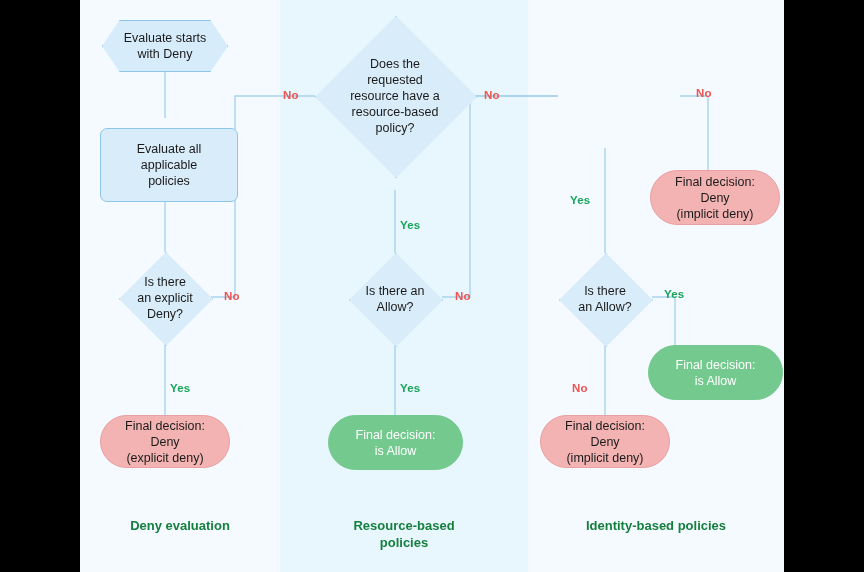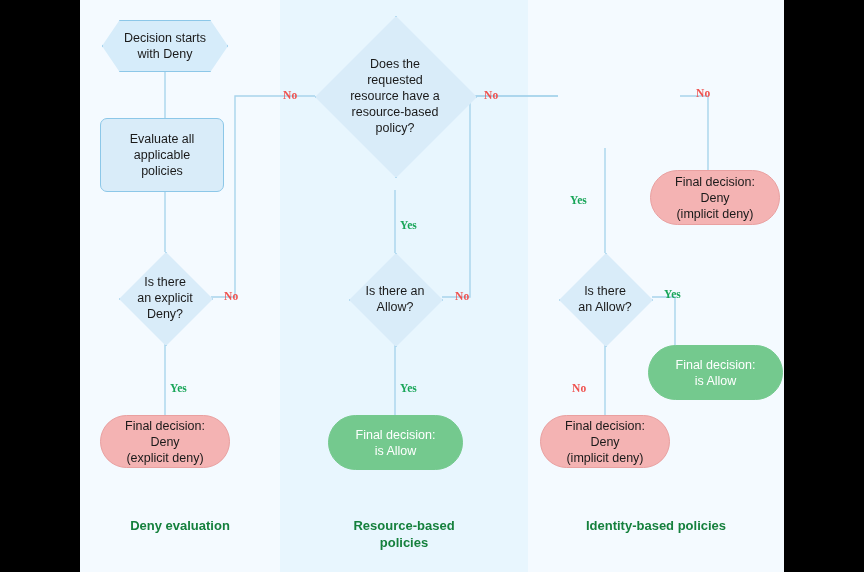--- a/index.html
+++ b/index.html
@@ -38,21 +38,21 @@
 
   .pill-deny{background:#f4b3b3;border:1.2px solid #e9a0a0;border-radius:999px;
      color:#1a1a1a;}
   .pill-allow{background:#74c98e;border:1.2px solid #74c98e;border-radius:999px;
      color:#ffffff;}
 
   b{font-weight:400;}
 
   
   .elabel{position:absolute;font-size:11.5px;font-weight:700;
-          letter-spacing:.1px;white-space:nowrap;font-family:Liberation Serif, serif;}
+          letter-spacing:.1px;white-space:nowrap;}
   .lbl-no{color:#ef5350;}
   .lbl-yes{color:#18a558;}
 
   
   .caption{position:absolute;font-size:13px;font-weight:700;color:#15803d;
      text-align:center;line-height:1.3;}
 </style>
 </head>
 <body>
 
@@ -85,26 +85,26 @@
         <path d="M525,148 L525,253"></path>
 
         <path d="M572,297 L595,297 L595,348"></path>
 
         <path d="M525,342 L525,415"></path>
       </g>
     </svg>
 
     <div class="node hexagon" style="left:22px;top:20px;width:126px;height:52px;">
       <span class="txt">
-        <span>Decision starts</span><br>
+        <span>Evaluate starts</span><br>
         <span>with </span><b>Deny</b>
       </span>
     </div>
 
-    <div class="node rectbox" style="left:20px;top:118px;width:124px;height:74px;">
+    <div class="node rectbox" style="left:20px;top:128px;width:138px;height:74px;">
       <span class="txt">
         <span>Evaluate all</span><br>
         <span>applicable</span><br>
         <span>policies</span>
       </span>
     </div>
 
     <div class="node diamond" style="left:39px;top:252px;width:92px;height:92px;">
       <span class="dshape"></span>
       <span class="txt">

